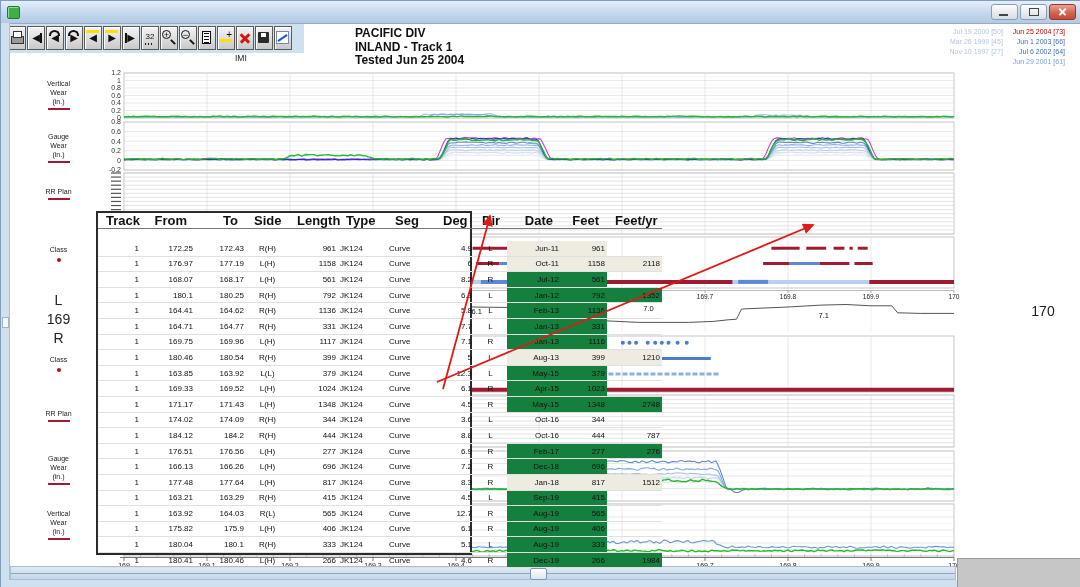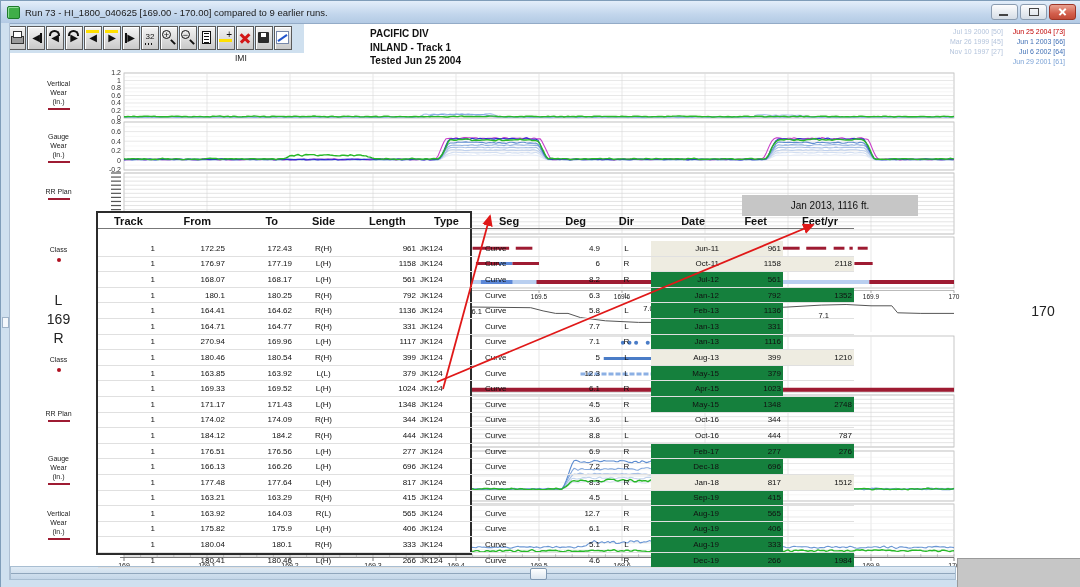--- a/index.html
+++ b/index.html
@@ -46,41 +46,41 @@
      background:repeating-linear-gradient(#111 0 1px,transparent 1px 3px);}
   .ic-plus-line{font-size:10px;line-height:9px;text-align:right;padding-right:2px;box-sizing:border-box;}
   .ic-plus-line::before{content:"";position:absolute;left:1px;top:9px;width:13px;height:3px;background:#ffe000;}
   .ic-red-x::before,.ic-red-x::after{content:"";position:absolute;left:2px;top:7px;width:12px;height:2.6px;background:#d21616;}
   .ic-red-x::before{transform:rotate(45deg);} .ic-red-x::after{transform:rotate(-45deg);}
   .ic-floppy::before{content:"";position:absolute;left:2px;top:2px;width:11px;height:11px;background:#2a2a2a;border-radius:1px;}
   .ic-floppy::after{content:"";position:absolute;left:5px;top:3px;width:5px;height:4px;background:#fff;}
   .ic-trend-chart::before{content:"";position:absolute;left:1px;top:1px;width:13px;height:13px;background:#fff;border:1px solid #7788aa;box-sizing:border-box;}
   .ic-trend-chart::after{content:"";position:absolute;left:2px;top:7px;width:11px;height:2px;background:#2255cc;transform:rotate(-35deg);}
   
-  .header-block{position:absolute;left:369px;top:26px;font-size:10px;font-weight:700;color:#111;line-height:13.5px;}
+  .header-block{position:absolute;left:354px;top:26px;font-size:12px;font-weight:700;color:#111;line-height:13.5px;}
   .imi{position:absolute;left:234px;top:52px;font-size:8.5px;font-weight:400;color:#222;}
   .legend{position:absolute;right:16px;top:26px;display:flex;gap:10px;}
   .leg-col{display:flex;flex-direction:column;align-items:flex-end;}
   .leg-item{font-size:7px;line-height:10px;white-space:nowrap;}
   
   #side-labels{position:absolute;left:20px;top:0;width:75px;height:587px;}
   .side-item{position:absolute;left:0;width:75px;text-align:center;color:#222;}
   .side-line{font-size:7px;line-height:9px;}
   .side-line.big{font-size:14px;line-height:19px;}
   .side-underline{width:22px;height:2px;background:#9e1b32;margin:2px auto 0;}
   .side-dot{width:4px;height:4px;border-radius:50%;background:#b01020;margin:4px auto 0;}
   .right-mile{position:absolute;left:1012px;top:302px;width:60px;text-align:center;font-size:14px;color:#222;}
   
   #charts,#arrows{position:absolute;left:0;top:0;pointer-events:none;}
   #arrows{z-index:6;}
   
   #table-wrap{position:absolute;left:95px;top:210px;width:376px;height:344px;background:#fff;
     border:2px solid #2b2b2b;box-sizing:border-box;z-index:4;}
   #dtable{border-collapse:collapse;table-layout:fixed;width:372px;}
-  #dtable th{font-size:11px;font-weight:700;color:#111;height:15px;border-bottom:1px solid #777;padding:0 16px;}
+  #dtable th{font-size:13px;font-weight:700;color:#111;height:15px;border-bottom:1px solid #777;padding:0 8px;}
   #dtable td{font-size:8px;color:#111;height:14.6px;padding:0 2px;border-bottom:1px solid #e0e0e0;white-space:nowrap;overflow:hidden;}
   #dtable tr.spacer td{height:12px;border-bottom:none;}
   .al-r{text-align:right;} .al-c{text-align:center;} .al-l{text-align:left;}
   td.hg{background:#15803d;} td.hb{background:#eeece1;}
   
   .callout{position:absolute;background:#c6c6c6;color:#111;font-size:10px;text-align:center;
     line-height:21px;height:21px;z-index:5;}
   
   .left-strip{position:absolute;left:0;top:22px;width:8px;height:565px;background:#cfe0ef;border-right:1px solid #aebfd2;}
   .left-strip .grip{position:absolute;left:1px;top:294px;width:5px;height:9px;background:#f4f8fc;border:1px solid #9fb3c8;}
@@ -92,21 +92,20 @@
   .gray-corner{position:absolute;left:956px;top:557px;width:123px;height:29px;background:#c6c6c6;border:1px solid #9a9a9a;z-index:2;}
   .bottom-strip{position:absolute;left:0;top:579px;width:1080px;height:8px;background:#cfe0ef;z-index:1;}
 </style>
 </head>
 <body>
 
 <div id="stage">
 
   <div class="titlebar">
     <span class="app-icon"></span>
-    <span class="title">Run 73 - HI_1800_040625 [169.00 - 170.00] compared to 9 earlier runs.</span>
     <div class="win-controls">
       <div class="win-btn">
           <span class="bar"></span>
         </div>
       <div class="win-btn">
           <span class="box"></span>
         </div>
       <div class="win-btn close">
           <span class="x1"></span>
           <span class="x2"></span>
@@ -668,21 +667,21 @@
             <td class="al-l">JK124</td>
             <td class="al-l">Curve</td>
             <td class="al-r">7.7</td>
             <td class="al-c">L</td>
             <td class="al-r hg">Jan-13</td>
             <td class="al-r hg">331</td>
             <td class="al-r"></td>
           </tr>
           <tr>
             <td class="al-r">1</td>
-            <td class="al-r">270.94</td>
+            <td class="al-r">169.75</td>
             <td class="al-r">169.96</td>
             <td class="al-c">L(H)</td>
             <td class="al-r">1117</td>
             <td class="al-l">JK124</td>
             <td class="al-l">Curve</td>
             <td class="al-r">7.1</td>
             <td class="al-c">R</td>
             <td class="al-r hg">Jan-13</td>
             <td class="al-r hg">1116</td>
             <td class="al-r"></td>
@@ -880,21 +879,20 @@
             <td class="al-r">4.6</td>
             <td class="al-c">R</td>
             <td class="al-r hg">Dec-19</td>
             <td class="al-r hg">266</td>
             <td class="al-r hg">1984</td>
           </tr>
         </tbody>
     </table>
   </div>
 
-  <div class="callout" id="callout-2" style="left:741px;top:194px;width:176px;">Jan 2013, 1116 ft.</div>
 
   <svg id="arrows" width="1080" height="587">
       <defs>
         <marker id="arr" markerWidth="8" markerHeight="8" refX="5.5" refY="3" orient="auto">
           <path d="M0,0 L6.5,3 L0,6 z" fill="#e01818"></path>
         </marker>
       </defs>
       <line x1="442" y1="388" x2="489" y2="215" stroke="#e01818" stroke-width="1.8" marker-end="url(#arr)"></line>
       <line x1="436" y1="381" x2="812" y2="224" stroke="#e01818" stroke-width="1.8" marker-end="url(#arr)"></line>
     </svg>

